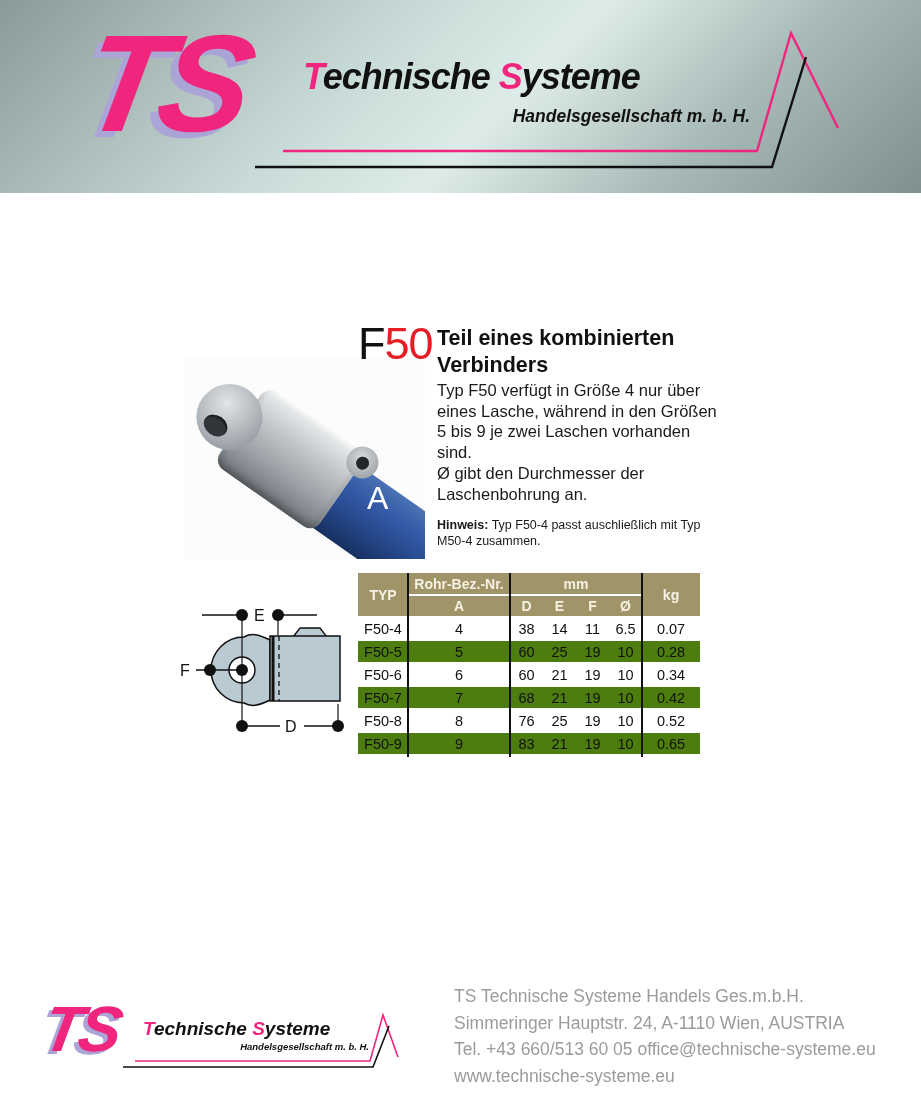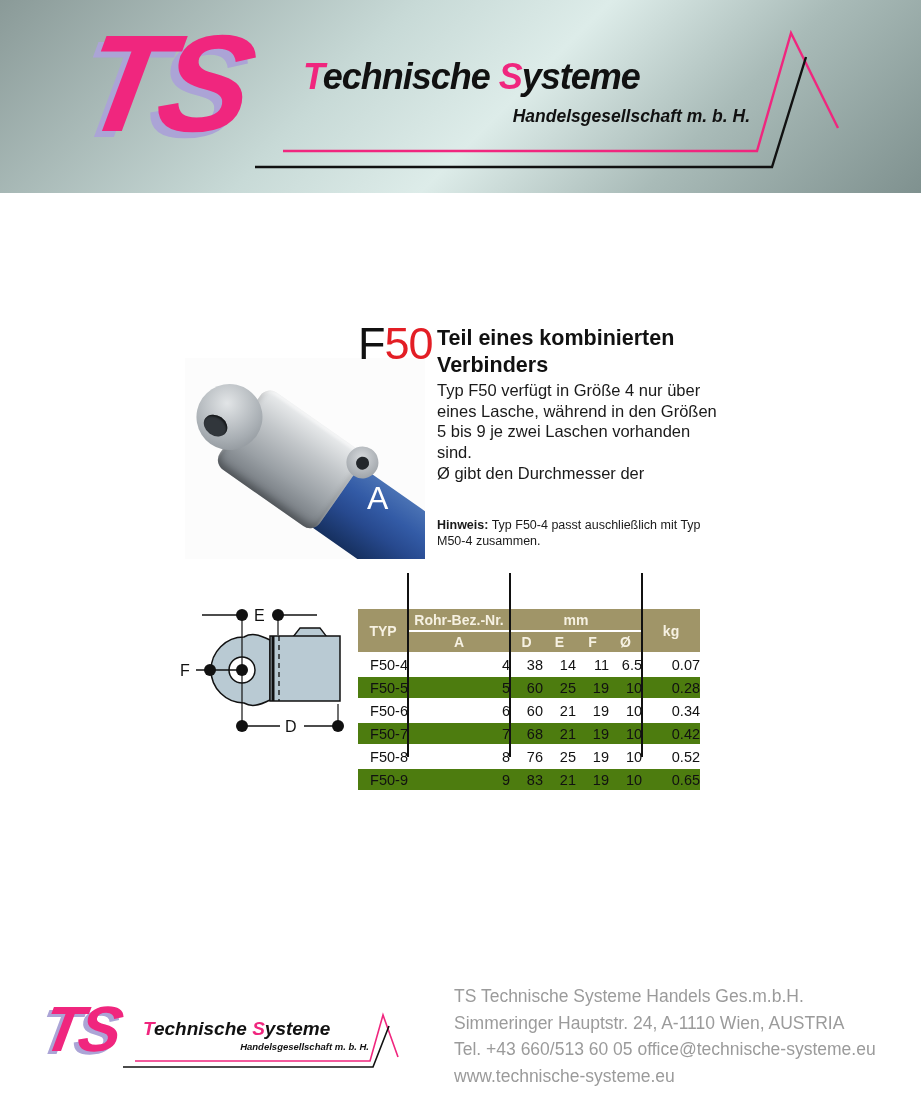--- a/index.html
+++ b/index.html
@@ -61,27 +61,27 @@
            font-size:16.5px; line-height:20.7px; color:#1a1a1a; }
   .pnote { position:absolute; left:437px; top:517px; width:272px;
            font-size:12.5px; line-height:16px; color:#1a1a1a; }
   .pnote b { font-weight:bold; }
 
   
   .draw { position:absolute; left:148px; top:583px; width:225px; height:168px; }
 
   
   .table-wrap { position:absolute; left:358px; top:573px; width:342px; height:184px; }
-  table.spec { border-collapse:collapse; width:342px; table-layout:fixed;margin-top:36px; }
+  table.spec { border-collapse:collapse; width:342px; table-layout:fixed; }
   table.spec th, table.spec td { padding:0; text-align:center; vertical-align:middle;
     border-bottom:2px solid #ffffff; height:23px; }
   table.spec thead th { background:#a09568; color:#f6f1e2; font-weight:600; font-size:14px; }
   table.spec thead tr.h1 th { height:22px; }
   table.spec thead tr.h2 th { height:22px; }
-  table.spec td { font-size:14.5px; color:#111; background:#ffffff;text-align:right; }
+  table.spec td { font-size:14.5px; color:#111; background:#ffffff; }
   table.spec tr.alt td { background:#4d7c0f; }
   .vl { position:absolute; top:0; width:2px; height:184px; background:#111; }
   .vl1 { left:49px; } .vl2 { left:151px; } .vl3 { left:283px; }
 
   
   .ts-small {
     position:absolute; left:38px; top:994px;
     font-size:64px; line-height:1.1; font-weight:bold; font-style:italic;
     letter-spacing:-4px; color:#f0267e;
     transform:skewX(-10deg); transform-origin:left bottom;
@@ -130,20 +130,21 @@
     <div>Teil eines kombinierten</div>
     <div>Verbinders</div>
   </h1>
 
   <div class="pdesc">
     <div>Typ F50 verfügt in Größe 4 nur über</div>
     <div>eines Lasche, während in den Größen</div>
     <div>5 bis 9 je zwei Laschen vorhanden</div>
     <div>sind.</div>
     <div>Ø gibt den Durchmesser der</div>
+    <div>Laschenbohrung an.</div>
   </div>
 
   <div class="pnote"><b>Hinweis:</b><span> Typ F50-4 passt auschließlich mit Typ M50-4 zusammen.</span></div>
 
   <svg class="draw" viewBox="0 0 225 168">
 
     <path d="M 122 57 C 110 51 103 50 96 54 A 33 33 0 1 0 96 120 C 103 124 110 123 122 117 Z" fill="#b9cad3" stroke="#111" stroke-width="1.5"></path>
 
     <polygon points="145,54 152,45 172,45 179,54" fill="#b9cad3" stroke="#111" stroke-width="1.3"></polygon>
 

